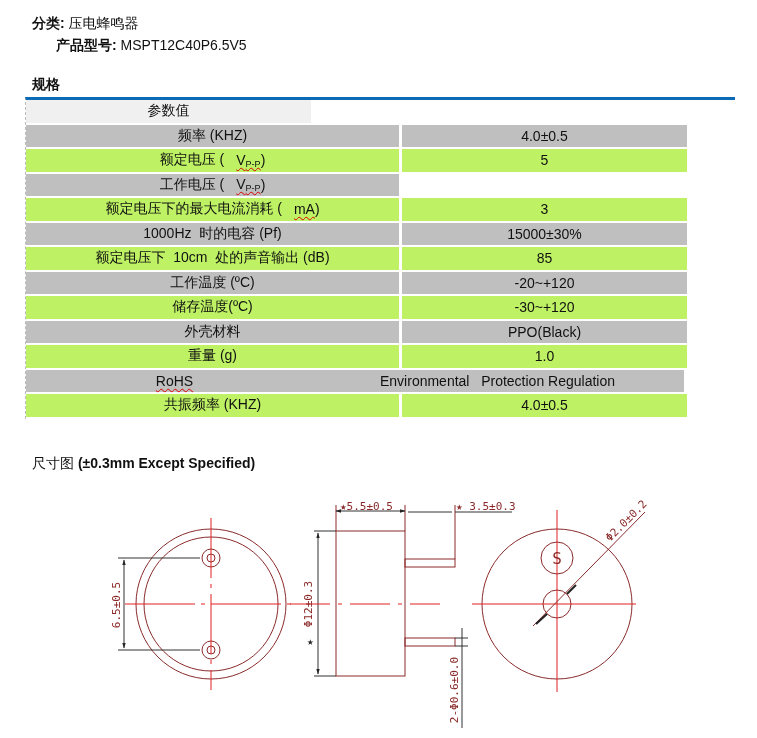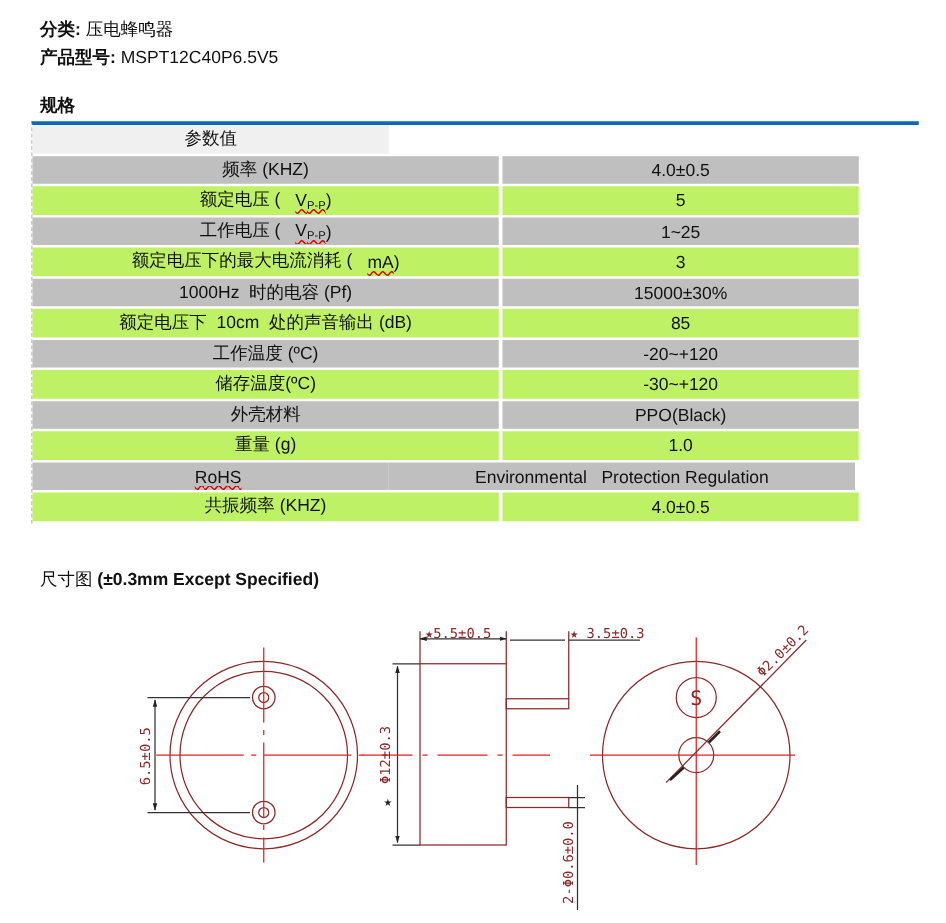--- a/index.html
+++ b/index.html
@@ -1,21 +1,21 @@
 <!DOCTYPE html>
 <html><head>
 <meta charset="utf-8">
 <style>
   html, body { margin:0; padding:0; background:#ffffff; }
   body { width:757px; height:738px; position:relative; overflow:hidden;
          font-family:"Liberation Sans", "DejaVu Sans", sans-serif; color:#111; }
   .info { position:absolute; left:32px; font-size:14px; line-height:18px; }
   .info b { font-weight:bold; }
   #cat { top:14px; }
-  #model { top:36px; }
+  #model { top:36px;margin-left:24px; }
   #spec-title { position:absolute; left:32px; top:76px; font-size:14px; font-weight:bold; }
   .table { position:absolute; left:25px; top:97px; width:709px; border-top:3px solid #0a6ab6;
            border-left:1px dashed #bbb; }
   .row { display:flex; height:22.5px; margin-bottom:2px; }
   .cell { display:flex; align-items:center; justify-content:center; font-size:14px; white-space:pre; }
   .c1 { width:373px; margin-right:3px; }
   .c2 { width:285px; }
   .light .cell { background:#bef264; }
   .dark .cell { background:#bfbfbf; }
   .hdr .cell { background:#f0f0f0; }
@@ -47,21 +47,20 @@
   <div class="row dark">
     <div class="cell c1">频率 (KHZ)</div>
     <div class="cell c2">4.0±0.5</div>
   </div>
   <div class="row light">
     <div class="cell c1"><span>额定电压 (</span><span class="squig"><span>V</span><span class="sub">P-P</span></span><span>)</span></div>
     <div class="cell c2">5</div>
   </div>
   <div class="row dark">
     <div class="cell c1"><span>工作电压 (</span><span class="squig"><span>V</span><span class="sub">P-P</span></span><span>)</span></div>
-    <div class="cell c2">1~25</div>
   </div>
   <div class="row light">
     <div class="cell c1"><span>额定电压下的最大电流消耗 (</span><span class="squig">mA</span><span>)</span></div>
     <div class="cell c2">3</div>
   </div>
   <div class="row dark">
     <div class="cell c1">1000Hz  时的电容 (Pf)</div>
     <div class="cell c2">15000±30%</div>
   </div>
   <div class="row light">

